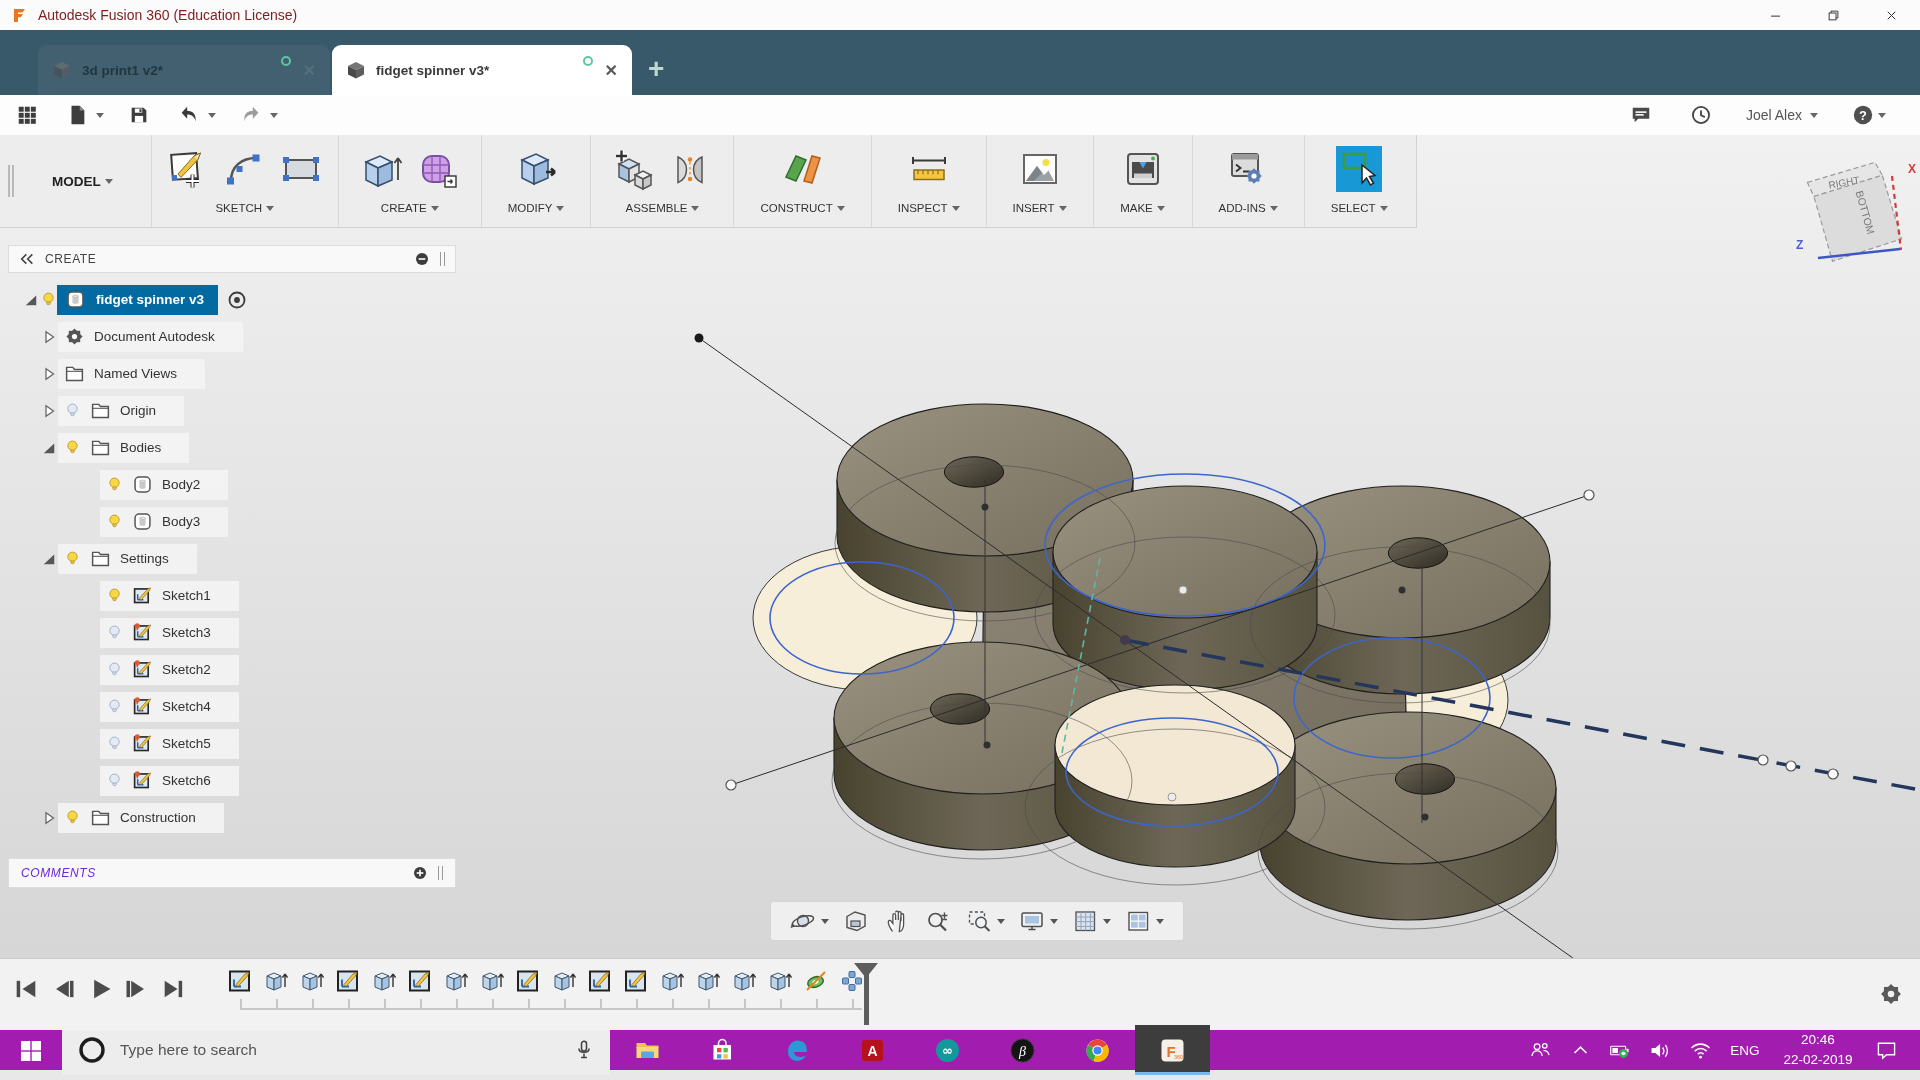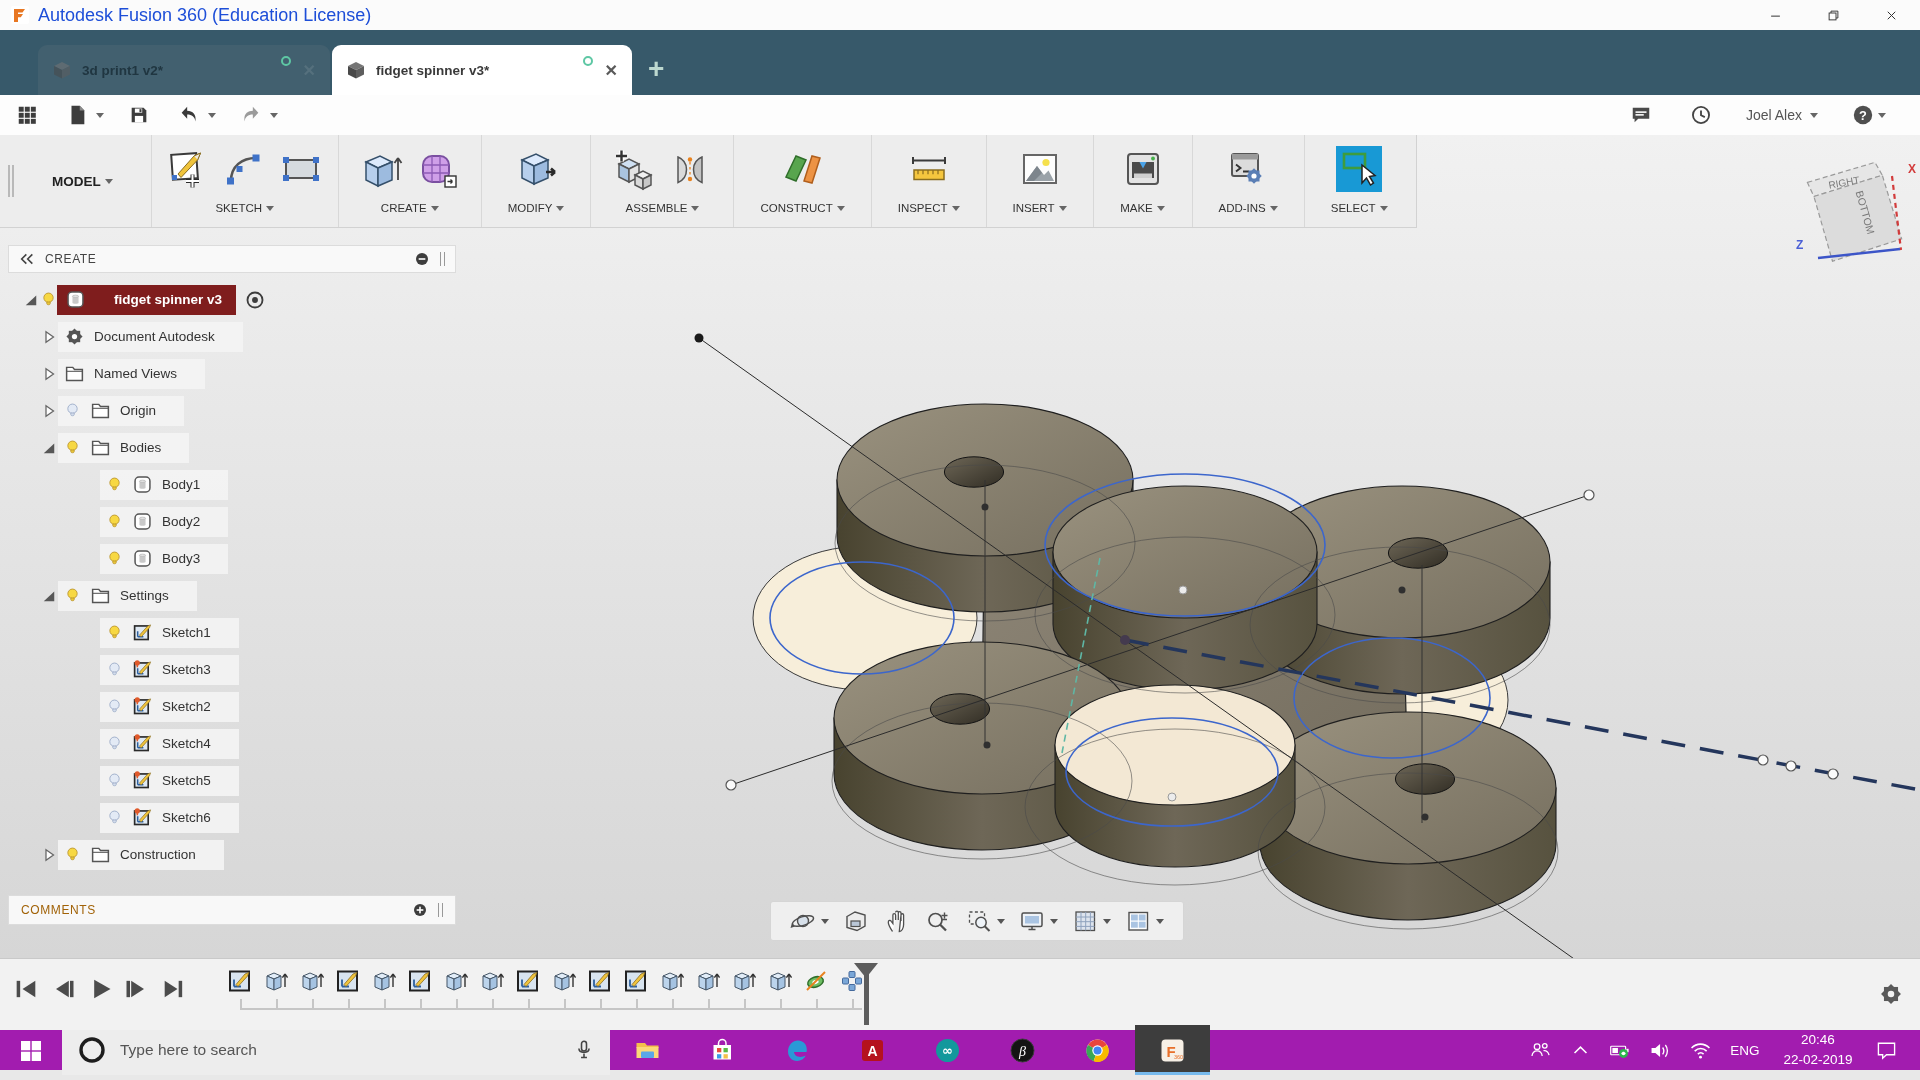--- a/index.html
+++ b/index.html
@@ -2,21 +2,21 @@
 <html><head>
 <meta charset="utf-8">
 <style>
   * { box-sizing: border-box; margin: 0; padding: 0; }
   body { font-family: "Liberation Sans", sans-serif; background:#222; }
   .screen { position:relative; width:1920px; height:1080px; overflow:hidden; background:#e8e8e8; }
 
   
   .titlebar { height:30px; background:#fbfbfb; display:flex; align-items:center; }
   .app-logo { width:20px; height:20px; margin:0 8px 0 10px; }
-  .title-text { font-size:18px; color:#1d4ed8; }
+  .title-text { font-size:14px; color:#7f1d1d; }
   .win-controls { margin-left:auto; display:flex; height:100%; }
   .win-btn { width:58px; height:100%; display:flex; align-items:center; justify-content:center; }
   .win-btn svg { width:15px; height:15px; }
 
   
   .tabbar { height:65px; background:#37596a; display:flex; align-items:flex-end; padding-left:38px; }
   .tab { height:50px; display:flex; align-items:center; padding:0 14px; border-radius:9px 9px 0 0; position:relative; }
   .tab.inactive { background:#42606f; width:292px; color:#203641; }
   .tab.active { background:#ffffff; width:300px; color:#3a3a3a; }
   .tab-cube { width:20px; height:20px; }
@@ -61,26 +61,26 @@
   .bheader-title { font-size:12px; color:#444; letter-spacing:.6px; margin-left:10px; flex:1; }
   .hgrip { width:5px; height:14px; border-left:1.5px solid #999; border-right:1.5px solid #999; margin-left:10px; }
   .btree { padding-top:8px; }
   .trow { height:37px; display:flex; align-items:center; }
   .texp { width:18px; height:18px; flex:none; }
   .texp svg { width:18px; height:18px; }
   .trow-strip { display:flex; align-items:center; background:rgba(243,243,243,.93); height:30px; padding:0 28px 0 6px; gap:9px; }
   .tlabel { font-size:13.5px; color:#333; white-space:nowrap; }
   .ticon { width:21px; height:21px; } .ticon svg { width:21px; height:21px; }
   .bulb { width:17px; height:21px; } .bulb svg { width:17px; height:21px; }
-  .root-hl { display:flex; align-items:center; background:#7f1d1d; height:30px; padding:0 14px 0 8px; gap:28px; }
+  .root-hl { display:flex; align-items:center; background:#0369a1; height:30px; padding:0 14px 0 8px; gap:10px; }
   .root-hl .tlabel { color:#fff; font-weight:bold; }
   .target-btn { width:22px; height:22px; margin-left:8px; } .target-btn svg { width:22px; height:22px; }
   .bcomments { height:30px; margin-top:22px; background:rgba(249,249,249,.96); border:1px solid #dcdcdc;
                display:flex; align-items:center; padding:0 12px; }
-  .bcomments-title { font-size:12px; color:#a16207; letter-spacing:.6px; flex:1; }
+  .bcomments-title { font-size:12px; color:#6d28d9; letter-spacing:.6px; flex:1;font-style:italic; }
   .bcomments svg { width:16px; height:16px; }
 
   
   .viewcube { position:absolute; left:1782px; top:10px; }
 
   
   .navbar { position:absolute; left:770px; top:766px; height:40px; background:rgba(240,240,240,.95);
             border:1px solid #d5d5d5; border-radius:3px; display:flex; align-items:center; padding:0 12px; }
   .nav-item { display:flex; align-items:center; margin:0 7px; }
   .nav-item svg { width:27px; height:27px; }
@@ -658,34 +658,20 @@
             <span class="trow-strip">
               <span class="bulb"><svg viewBox="0 0 24 24" xmlns="http://www.w3.org/2000/svg">
                   <circle cx="12" cy="9.5" r="6.6" fill="#f7d843" stroke="#b8912a" stroke-width="1.2"></circle>
                   <path d="M9.6 15.5h4.8v2.6c0 1.8-4.8 1.8-4.8 0z" fill="#e8c63a" stroke="#b8912a" stroke-width="1"></path>
                 </svg></span>
               <span class="ticon"><svg viewBox="0 0 24 24" xmlns="http://www.w3.org/2000/svg">
                   <rect x="3.5" y="3.5" width="17" height="17" rx="4.5" fill="#fff" stroke="#555" stroke-width="1.7"></rect>
                   <path d="M8.5 8.2c0-1.5 7-1.5 7 0v7.6c0 1.5-7 1.5-7 0z" fill="#c9c9c9"></path>
                   <ellipse cx="12" cy="8.2" rx="3.5" ry="1.2" fill="#ececec" stroke="#a8a8a8" stroke-width=".6"></ellipse>
                 </svg></span>
-              <span class="tlabel">Body1</span>
-            </span>
-          </div>
-          <div class="trow" style="padding-left: 92px;">
-            <span class="trow-strip">
-              <span class="bulb"><svg viewBox="0 0 24 24" xmlns="http://www.w3.org/2000/svg">
-                  <circle cx="12" cy="9.5" r="6.6" fill="#f7d843" stroke="#b8912a" stroke-width="1.2"></circle>
-                  <path d="M9.6 15.5h4.8v2.6c0 1.8-4.8 1.8-4.8 0z" fill="#e8c63a" stroke="#b8912a" stroke-width="1"></path>
-                </svg></span>
-              <span class="ticon"><svg viewBox="0 0 24 24" xmlns="http://www.w3.org/2000/svg">
-                  <rect x="3.5" y="3.5" width="17" height="17" rx="4.5" fill="#fff" stroke="#555" stroke-width="1.7"></rect>
-                  <path d="M8.5 8.2c0-1.5 7-1.5 7 0v7.6c0 1.5-7 1.5-7 0z" fill="#c9c9c9"></path>
-                  <ellipse cx="12" cy="8.2" rx="3.5" ry="1.2" fill="#ececec" stroke="#a8a8a8" stroke-width=".6"></ellipse>
-                </svg></span>
               <span class="tlabel">Body2</span>
             </span>
           </div>
           <div class="trow" style="padding-left: 92px;">
             <span class="trow-strip">
               <span class="bulb"><svg viewBox="0 0 24 24" xmlns="http://www.w3.org/2000/svg">
                   <circle cx="12" cy="9.5" r="6.6" fill="#f7d843" stroke="#b8912a" stroke-width="1.2"></circle>
                   <path d="M9.6 15.5h4.8v2.6c0 1.8-4.8 1.8-4.8 0z" fill="#e8c63a" stroke="#b8912a" stroke-width="1"></path>
                 </svg></span>
               <span class="ticon"><svg viewBox="0 0 24 24" xmlns="http://www.w3.org/2000/svg">

